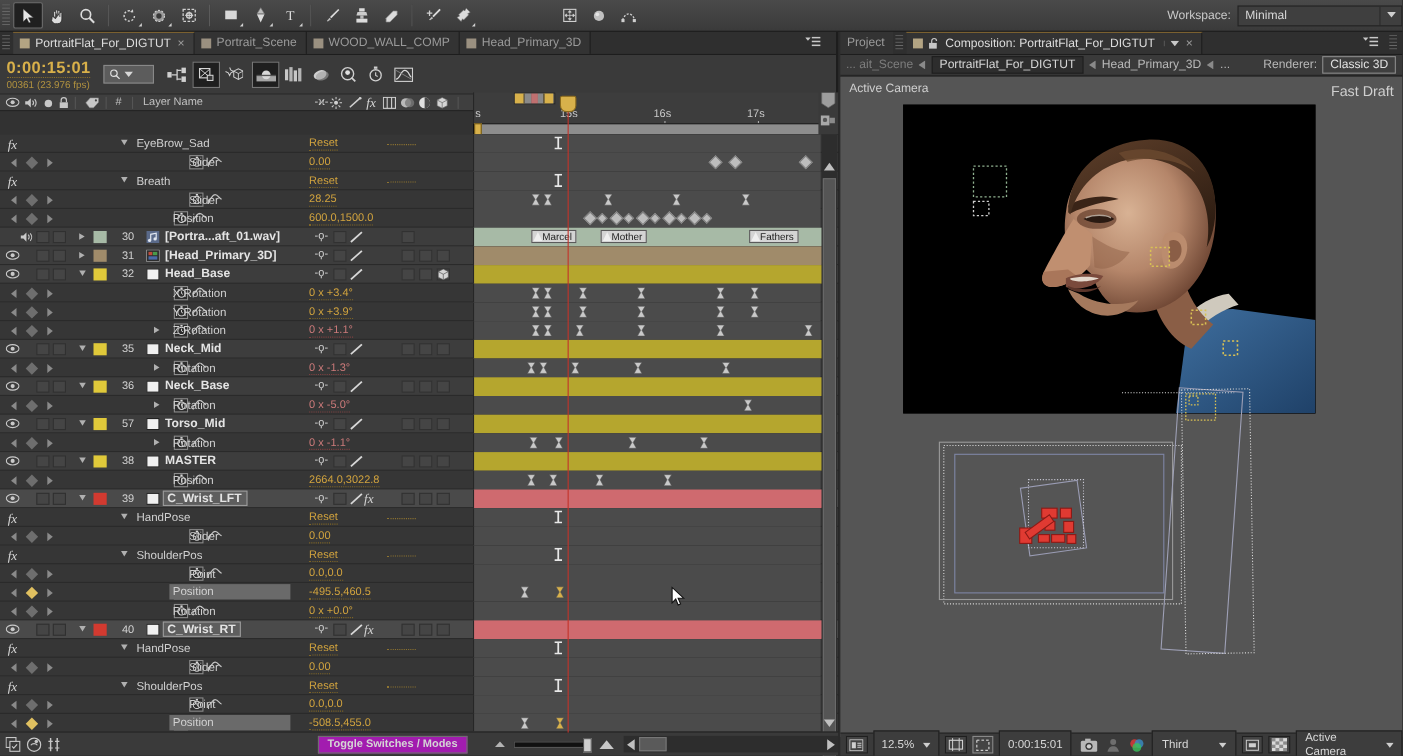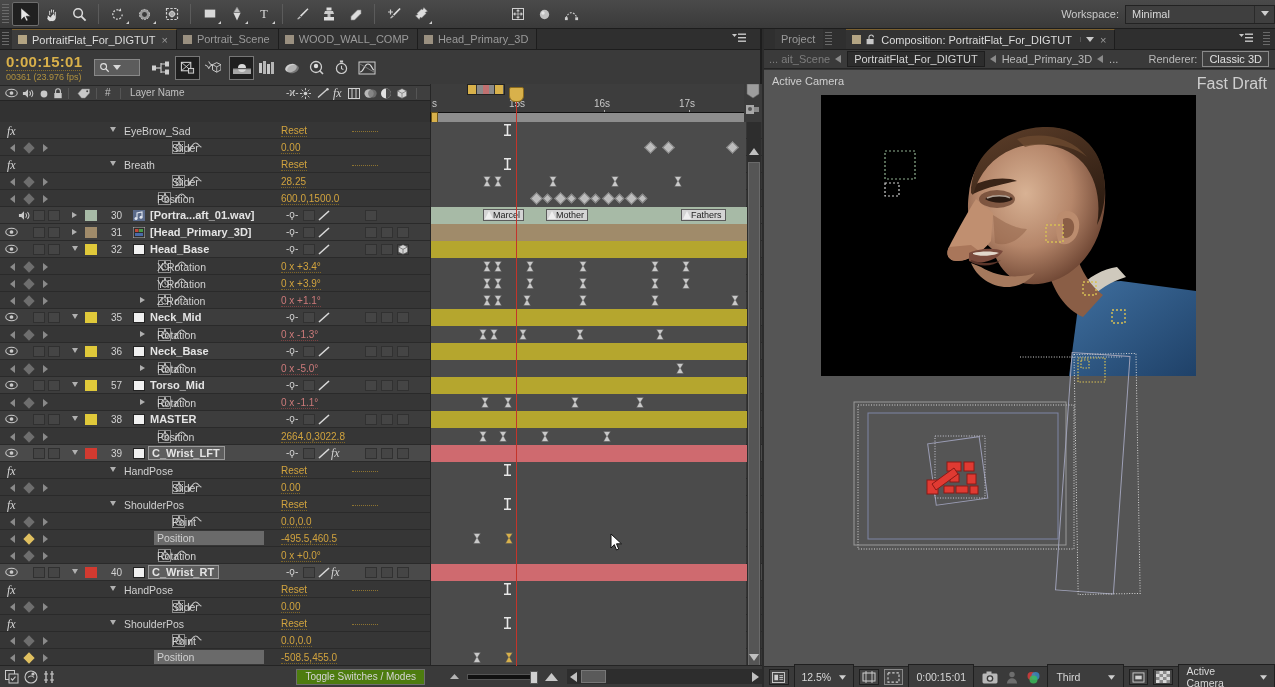--- a/index.html
+++ b/index.html
@@ -117,34 +117,34 @@
   .playheadTop{ position:absolute; width:15px; height:15px; background:#d8b14b; left:-7px; top:-2px;
      border-radius:2px 2px 6px 6px; border:1px solid #8a6a1d; z-index:31;}
 
   .marker{ position:absolute; top:2px; height:12px; background:#d4d4d4; border:1px solid #5a5a5a;
     font-size:9px; color:#222; line-height:11px; padding:0 3px 0 9px;}
   .marker:before{ content:''; position:absolute; left:1px; top:1px; width:0;height:0;
     border-left:4px solid transparent;border-right:4px solid transparent;border-bottom:8px solid #efefef;}
 
   .tlBottom{ position:absolute; left:0; bottom:0; width:762px; height:22px; background:#3a3a3a;
      border-top:1px solid #242424; display:flex; align-items:center;}
-  .toggleBtn{ height:16px; background:#4d7c0f; border:1px solid #6e6e6e; color:#d5d5d5;
-     font-size:10px; padding:0 8px; line-height:14px;}
+  .toggleBtn{ height:16px; background:#a21caf; border:1px solid #6e6e6e; color:#d5d5d5;
+     font-size:10px; padding:0 8px; line-height:14px;font-weight:bold;}
 
   
   .compPanel{ position:absolute; left:764px; top:29px; width:511px; height:658px; background:#333;}
   .compTabs{ height:21px; background:#2f2f2f; display:flex; align-items:stretch; border-bottom:1px solid #1d1d1d; position:relative;}
-  .compTabs .tab{ background:#333;margin-left:11px;}
+  .compTabs .tab{ background:#333;}
   .compBread{ height:19px; background:#3a3a3a; display:flex; align-items:center; font-size:11px;
      color:#b9b9b9; border-bottom:1px solid #242424; gap:5px; padding-left:5px;}
   .breadBtn{ border:1px solid #1e1e1e; background:#2d2d2d; padding:1px 6px; color:#d5d5d5;}
   .rendererBtn{ border:1px solid #8a8a8a; background:#3f3f3f; padding:1px 6px; color:#e0e0e0;}
   .compView{ position:absolute; left:0; top:41px; width:511px; height:600px; background:#555;}
   .camLabel{ position:absolute; left:8px; top:5px; font-size:11px; color:#cfcfcf;}
-  .fastDraft{ position:absolute; right:8px; top:5px; font-size:16px; color:#cfcfcf;padding-left:15px;}
+  .fastDraft{ position:absolute; right:8px; top:5px; font-size:13px; color:#cfcfcf;padding-left:15px;}
   .compCanvas{ position:absolute; left:57px; top:25px; width:375px; height:281px; background:#000; overflow:hidden;}
   .compBottom{ position:absolute; left:0; bottom:0; width:511px; height:21px; background:#3a3a3a;
       border-top:1px solid #242424; display:flex; align-items:center; gap:5px; padding-left:5px; font-size:10.5px;}
   .cbtn{ height:16px; border:1px solid #1f1f1f; background:#444; display:flex; align-items:center;
       justify-content:center; color:#d8d8d8; padding:0 5px;}
   .cbtn.icon{ width:20px; padding:0;}
   .cbox{ height:20px; background:#3d3d3d; border:1px solid #1f1f1f; display:flex;align-items:center;
      color:#d8d8d8; padding:12px 4px; position:relative;}
   .cboxArrow{ width:15px; border-left:1px solid #2b2b2b; height:100%; display:flex;align-items:center;justify-content:center;}
 

